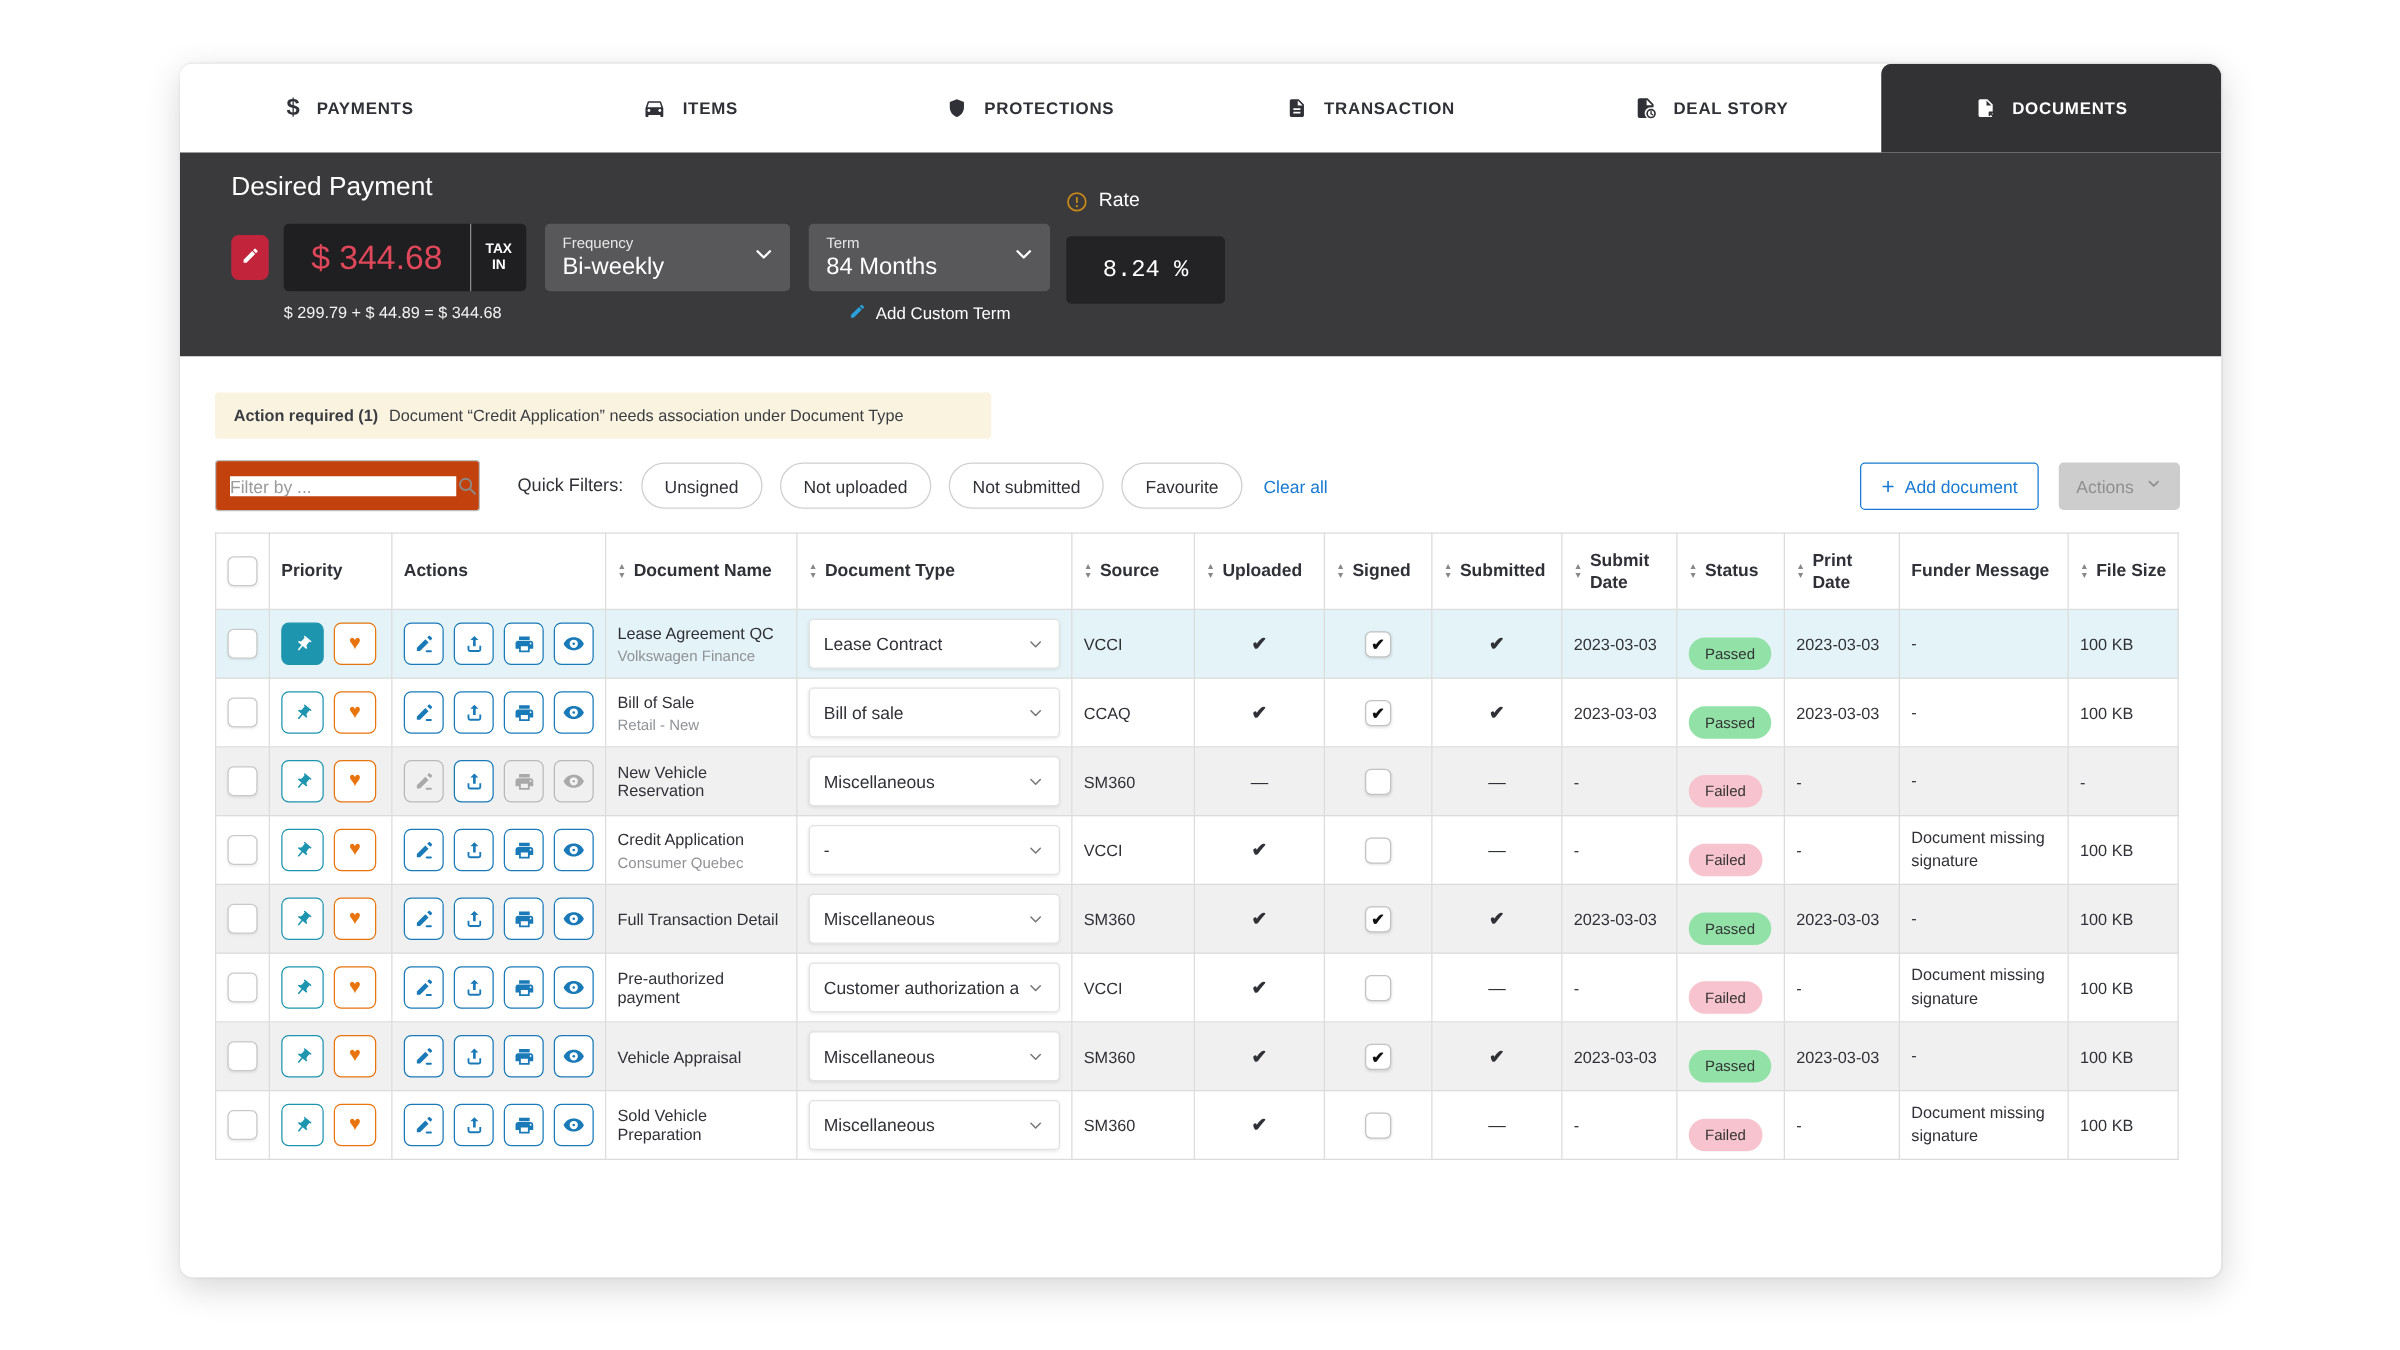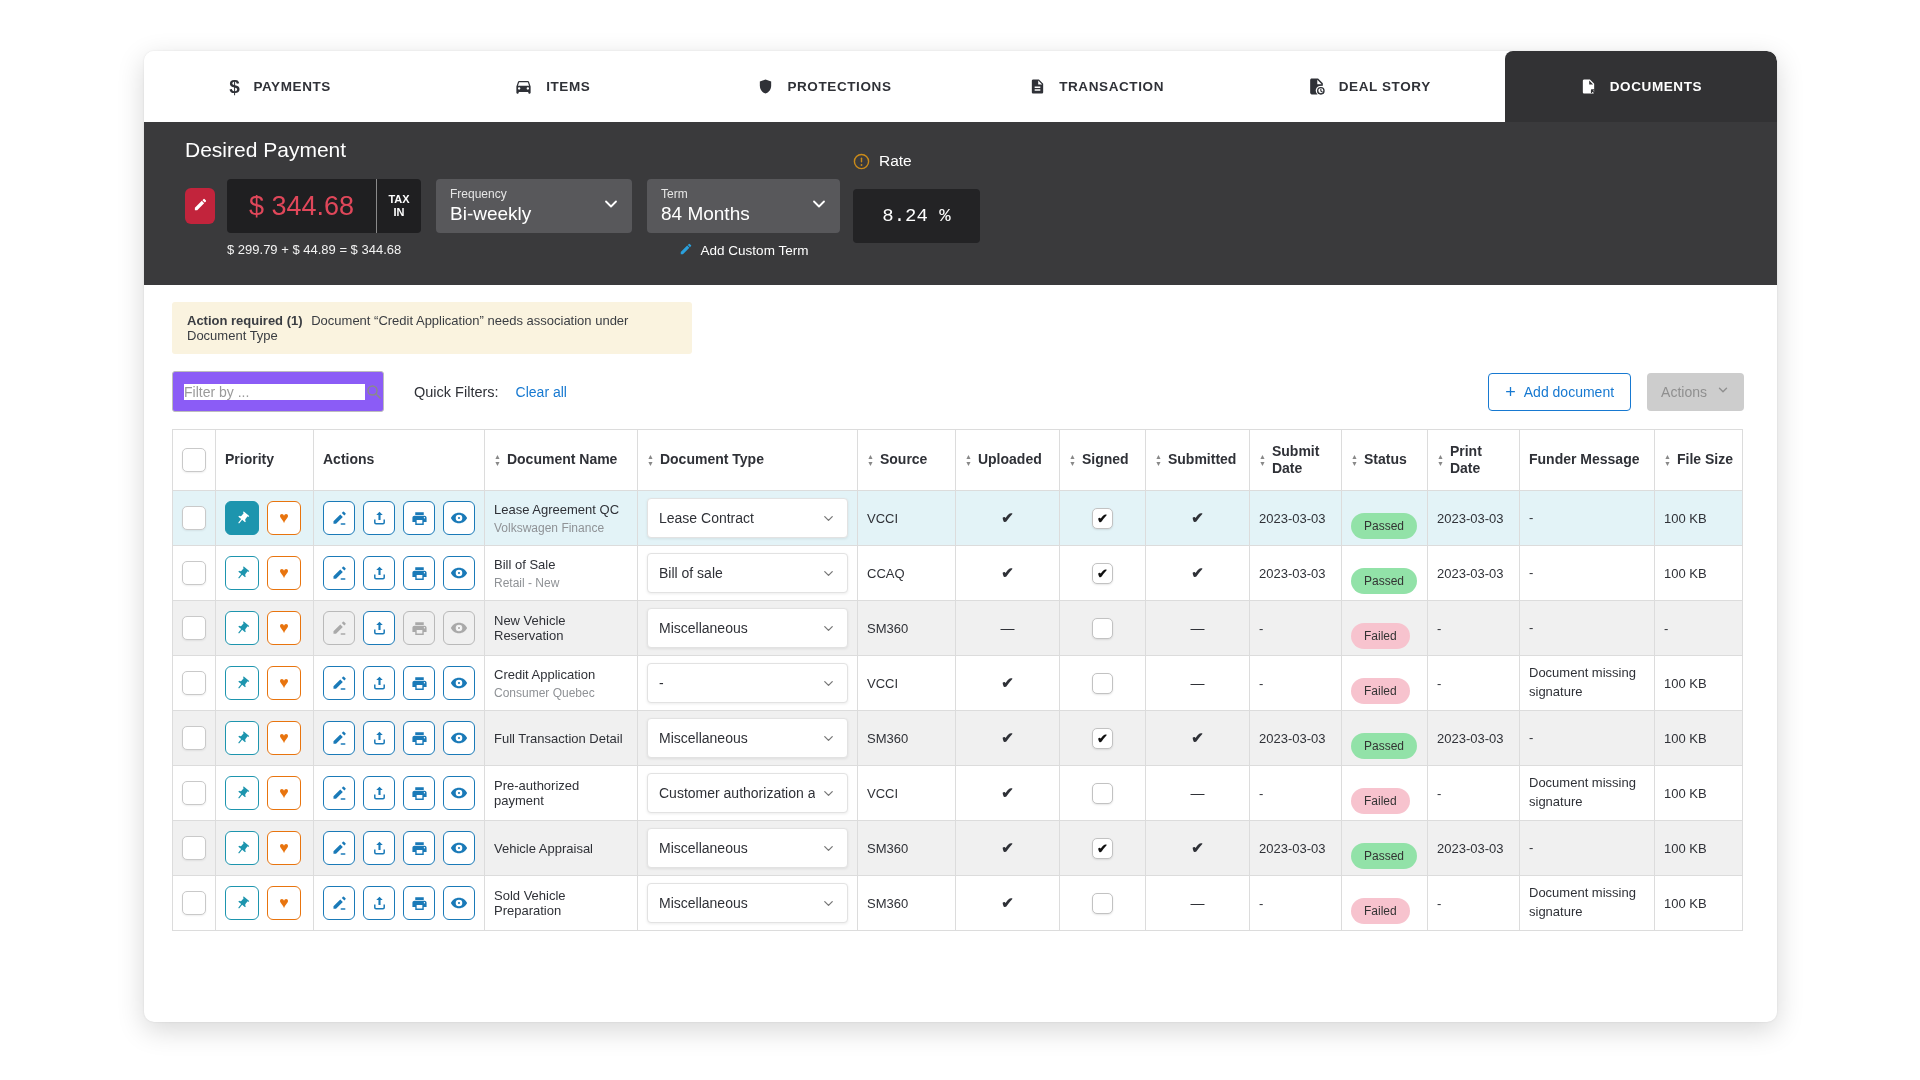--- a/index.html
+++ b/index.html
@@ -40,25 +40,25 @@
   .add-term svg { color:#2aa0dc; }
   .rate-col { margin-left:13px; margin-top:-27px; }
   .rate-label-row { display:flex; align-items:center; gap:9px; font-size:15.5px; margin-bottom:19px; }
   .warn-icon { color:var(--warn_amber); display:flex; }
   .rate-box { width:127px; height:54px; background:#232325; border-radius:4px; display:flex; align-items:center; justify-content:center; font-size:19px;font-family:Liberation Mono, monospace; }
 
   
   .content { padding:0 28px; color:#2f3137; }
   .funding { display:flex; align-items:center; gap:15px; margin-top:41px; margin-left:4px; font-size:15px; }
   .held-badge { background:var(--held_gold); color:#fff; padding:6px 13px; border-radius:6px; font-size:14px; }
-  .banner { margin-top:17px; width:520px; background:var(--banner_cream); border-radius:3px; padding:11px 15px; font-size:13px; color:#3a3d42; }
+  .banner { margin-top:29px; width:621px; background:var(--banner_cream); border-radius:3px; padding:11px 15px; font-size:13px; color:#3a3d42; }
   .banner b { margin-right:5px; }
 
   .filter-row { display:flex; align-items:center; margin-top:17px; }
-  .filter-input { width:212px; height:41px; border:1px solid #bdbdbd; border-radius:3px; background:#8b5cf6;
+  .filter-input { width:212px; height:41px; border:1px solid #bdbdbd; border-radius:3px; background:#c2410c;
                   display:flex; align-items:center; padding:0 11px; }
   .filter-input input { border:0; outline:0; flex:1; font-size:14px; color:#555; font-family:"Liberation Sans",sans-serif; }
   .filter-input input::placeholder { color:#9a9a9a; }
   .search-icon { color:#8a8a8a; display:flex; }
   .qf-label { margin-left:30px; font-size:14.5px; }
   .pill { margin-left:14px; height:37px; padding:0 18px; border:1px solid #cfcfcf; border-radius:19px; background:#fff;
           font-size:14px; color:#2f3137; cursor:pointer; font-family:"Liberation Sans",sans-serif; }
   .clear-link { margin-left:17px; color:var(--link_blue); font-size:14px; cursor:pointer; }
   .fspacer { flex:1; }
   .add-doc { height:38px; border:1px solid var(--link_blue); color:var(--link_blue); background:#fff; border-radius:4px;
@@ -238,20 +238,26 @@
       <div class="filter-input">
         <input type="text" placeholder="Filter by ..." style="">
         <span class="search-icon">
           <svg width="18" height="18" viewBox="0 0 24 24">
               <circle cx="10" cy="10" r="6" fill="none" stroke="currentColor" stroke-width="2"></circle>
               <path d="M14.7 14.7L20 20" stroke="currentColor" stroke-width="2" stroke-linecap="round"></path>
             </svg>
         </span>
       </div>
       <span class="qf-label">Quick Filters:</span>
+      <span style="display:flex;">
+          <button class="pill">Unsigned</button>
+          <button class="pill">Not uploaded</button>
+          <button class="pill">Not submitted</button>
+          <button class="pill">Favourite</button>
+        </span>
       <span class="clear-link">Clear all</span>
       <span class="fspacer"></span>
       <button class="add-doc">
         <span class="plus">+</span>
         <span>Add document</span>
       </button>
       <button class="actions-btn">
         <span>Actions</span>
         <span>
           <svg width="14" height="14" viewBox="0 0 24 24">

